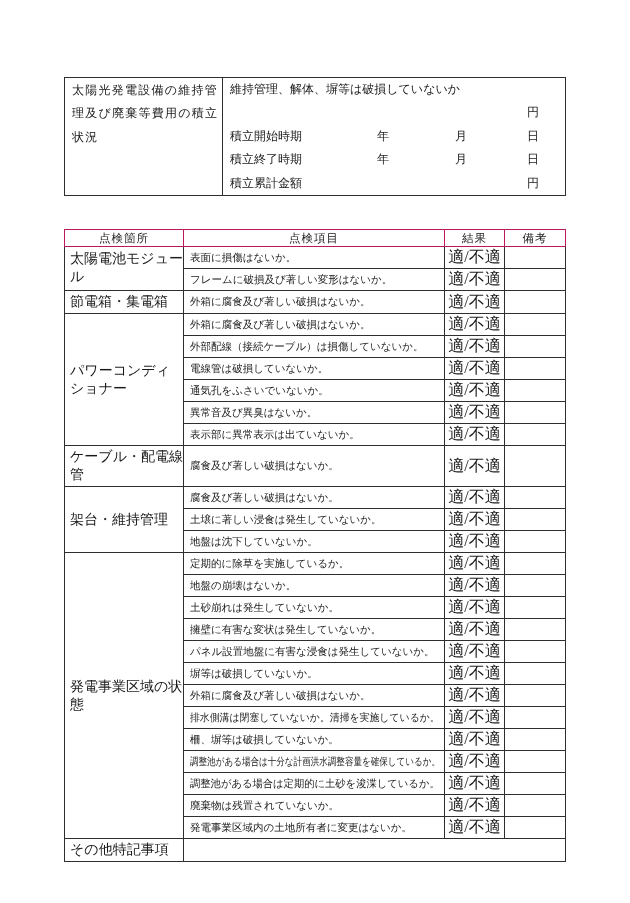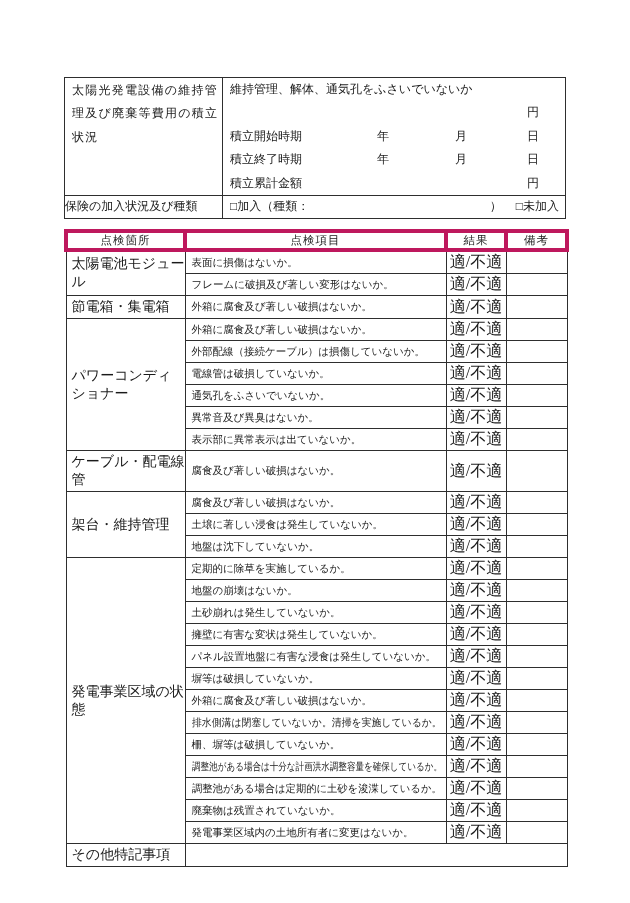--- a/index.html
+++ b/index.html
@@ -30,21 +30,21 @@
   .pos-right { position: absolute; right: 26px; }
   .ins-row td { height: 23px; vertical-align: middle; }
   .ins-label { padding: 0 1px 0 7px; }
   .ins-flex { display: flex; align-items: center; padding: 0 6px 0 7px; }
   .ins-flex .spacer { flex: 1; }
   .ins-flex .gap { width: 14px; }
 
   
   .t2 { position: absolute; left: 64px; top: 229px; width: 501px; table-layout: fixed; }
   .t2 th {
-    border: 4px solid #be185d; font-weight: normal;
+    border: 1px solid #be185d; font-weight: normal;
     font-size: 11.5px; height: 17px; padding: 0;
     letter-spacing: 1px;
   }
   .t2 td { border: 1px solid #2e2e2e; font-size: 10.5px; height: 20.4px; padding: 0; }
   .t2 .loc-cell { font-size: 14px; padding: 2px 0 2px 5px; vertical-align: middle; }
   .t2 .loc-top { vertical-align: top; padding-top: 3px; }
   .t2 .item-cell { padding-left: 6px; }
   .t2 .result-cell { text-align: center; font-size: 16px; }
   .fit { display: inline-block; white-space: nowrap; transform-origin: left center; }
 </style>
@@ -58,52 +58,40 @@
         <col style="width:158px">
         <col style="width:343px">
       </colgroup>
     <tbody>
         <tr>
       <td class="label-cell">
         <div class="label-text">太陽光発電設備の維持管理及び廃棄等費用の積立状況</div>
       </td>
       <td>
         <div class="fline">
-          <span>維持管理、解体、通気孔をふさいでいないか</span>
+          <span>維持管理、解体、塀等は破損していないか</span>
         </div>
         <div class="fline">
           <span class="pos-right">円</span>
         </div>
         <div class="fline">
           <span>積立開始時期</span>
           <span class="pos-year">年</span>
           <span class="pos-month">月</span>
           <span class="pos-day">日</span>
         </div>
         <div class="fline">
           <span>積立終了時期</span>
           <span class="pos-year">年</span>
           <span class="pos-month">月</span>
           <span class="pos-day">日</span>
         </div>
         <div class="fline">
           <span>積立累計金額</span>
           <span class="pos-right">円</span>
-        </div>
-      </td>
-    </tr>
-    <tr class="ins-row">
-      <td class="ins-label">保険の加入状況及び種類</td>
-      <td>
-        <div class="ins-flex">
-          <span>□加入（種類：</span>
-          <span class="spacer"></span>
-          <span>）</span>
-          <span class="gap"></span>
-          <span>□未加入</span>
         </div>
       </td>
     </tr>
   </tbody>
     </table>
 
   <table class="t2">
     <colgroup>
       <col style="width:119px">
         <col style="width:261px">

